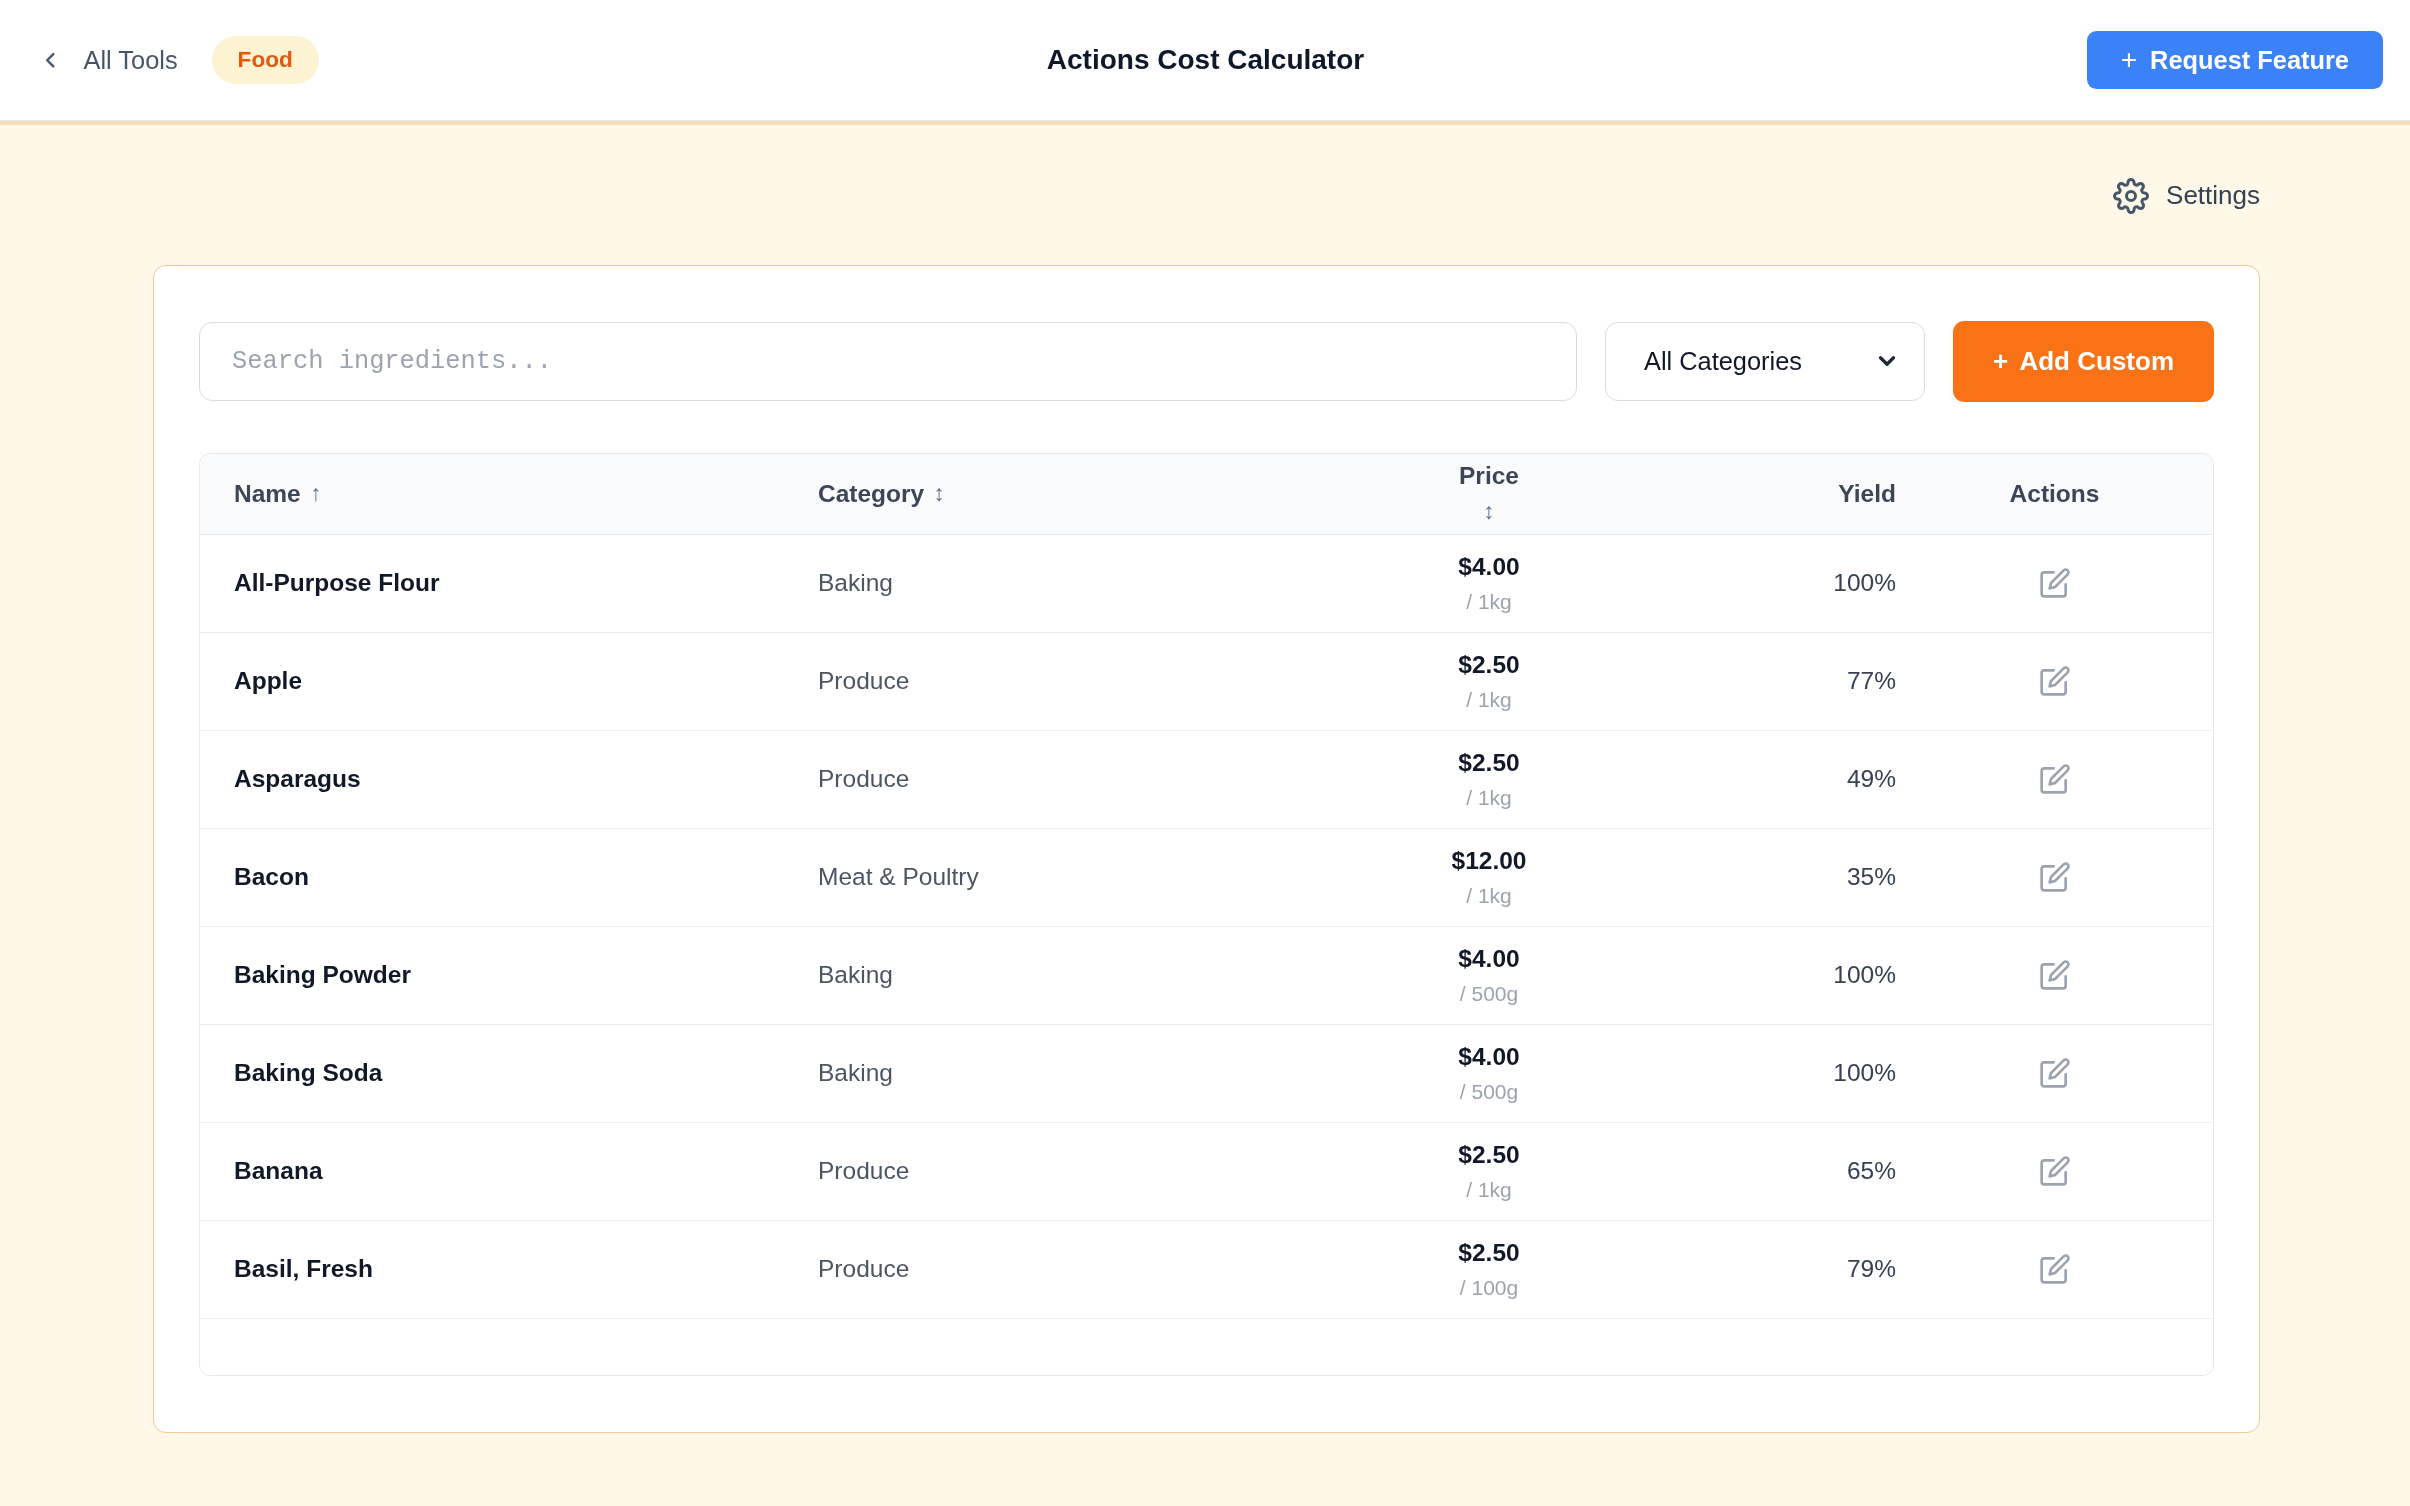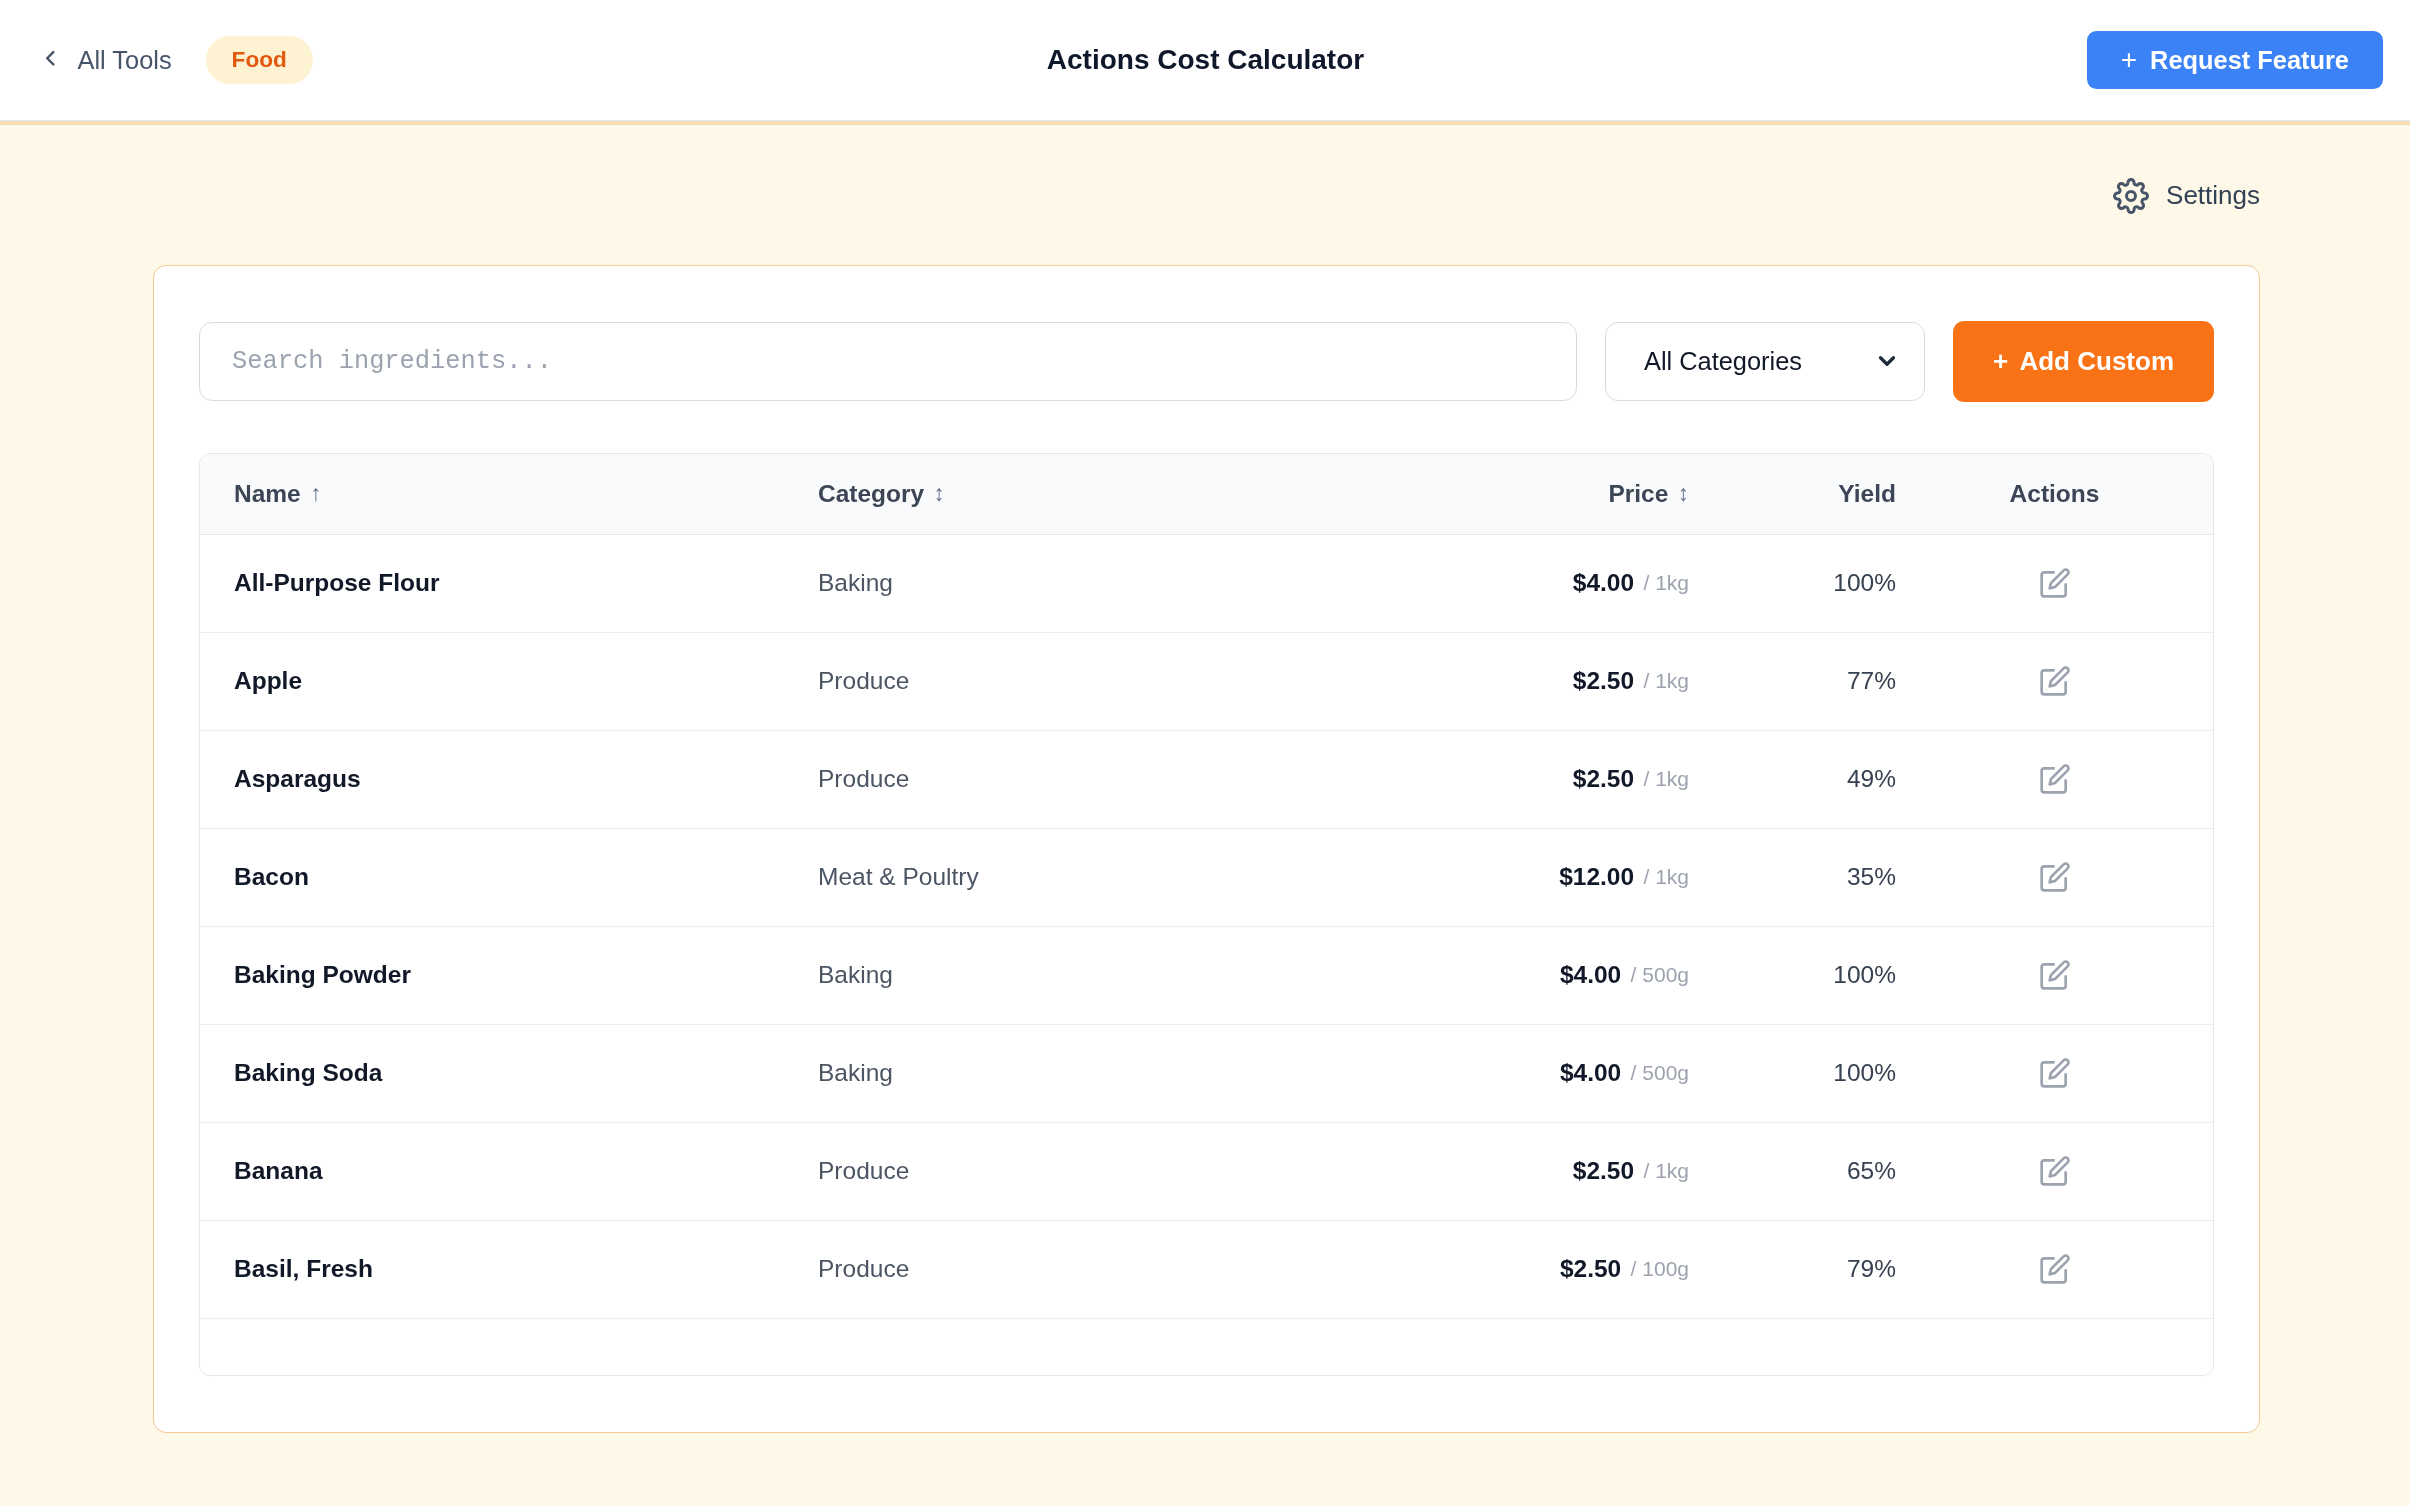--- a/index.html
+++ b/index.html
@@ -15,21 +15,21 @@
     position: relative;
     height: 121px;
     background: #ffffff;
     border-bottom: 1.9px solid #e2e8f0;
     display: flex;
     align-items: center;
     padding: 0 28px 0 38px;
   }
   .header-left { display: flex; align-items: center; gap: 34px; }
   .back-link {
-    display: flex; align-items: flex-start; gap: 15px;
+    display: flex; align-items: center; gap: 21px;
     color: #475569; font-size: 25.4px; cursor: pointer; text-decoration: none;
   }
   .badge-food {
     background: #fdf3d2; color: #e2580c; font-weight: 700; font-size: 22.6px;
     padding: 11.3px 26px; border-radius: 941px;
   }
   .page-title {
     position: absolute; left: 50%; top: 50%; transform: translate(-50%, -50%);
     font-size: 28px; font-weight: 700; color: #0f172a; white-space: nowrap;
   }
@@ -116,21 +116,21 @@
   .t-head {
     background: #f9fafb; height: 81px;
     border-bottom: 1.9px solid #e5e7eb;
   }
   .th {
     font-size: 24.5px; font-weight: 700; color: #3d4656;
     display: flex; align-items: center; gap: 9.4px; cursor: pointer;
   }
   .th .sort { color: #64748b; font-weight: 400; font-size: 22.6px; }
   .c-name { padding-left: 34px; }
-  .c-price { justify-content: flex-end; text-align: right; }
+  .c-price { justify-content: flex-end; text-align: right; flex-direction: column; }
   .c-yield { justify-content: flex-end; text-align: right; padding-right: 38px; }
   .c-actions { justify-content: center; text-align: center; }
 
   .t-body .t-row { height: 98px; border-bottom: 1.9px solid #eceef1; background: #ffffff; }
   .cell { font-size: 24.5px; display: flex; align-items: center; }
   .cell-name { font-weight: 700; color: #111827; }
   .cell-category { color: #4b5563; }
   .cell-price { gap: 9.4px; }
   .price-val { font-weight: 700; color: #111827; }
   .price-unit { font-size: 21px; color: #9ca3af; }

